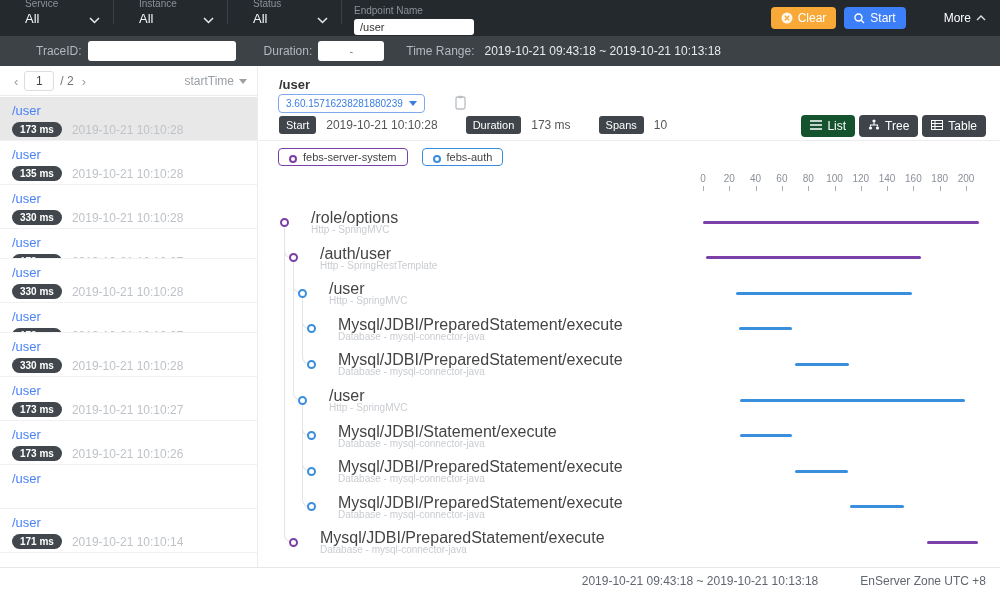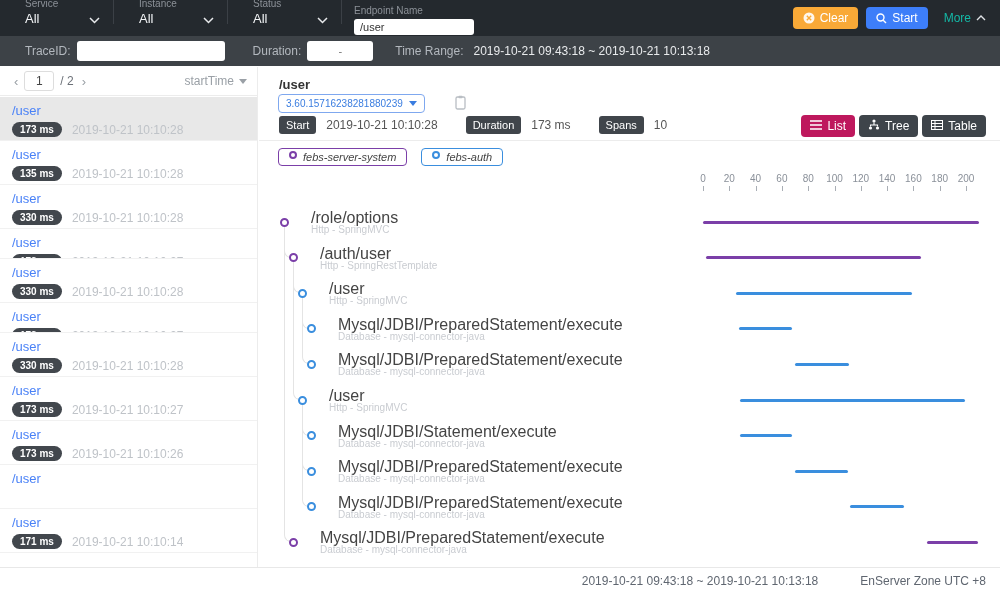--- a/index.html
+++ b/index.html
@@ -14,31 +14,31 @@
   .filter-group .fvalrow { display:flex; align-items:center; justify-content:space-between; width:75px; }
   .filter-group .fval { font-size:13px; color:#f2f4f6; line-height:16px; }
   .filter-group .divider { position:absolute; right:0; top:6px; width:1px; height:24px; background:#3b4046; }
   .endpoint-group { padding:4px 0 0 12px; }
   .endpoint-group .flabel { font-size:10px; color:#8c9198; line-height:12px; }
   .endpoint-group input { width:120px; height:16px; border:none; border-radius:3px; font-size:11px; padding:0 6px; color:#333; outline:none; display:block; margin-top:2px; }
   .nav-actions { margin-left:auto; display:flex; align-items:center; padding-right:8px; }
   .btn { display:flex; align-items:center; gap:5px; border-radius:4px; font-size:12px; color:#fff; padding:4px 10px; cursor:pointer; }
   .btn-clear { background:#f9a937; margin-right:8px; }
   .btn-search { background:#3d7ef9; margin-right:10px; }
-  .btn-more { background:transparent; color:#14b8a6; padding:4px 6px; }
+  .btn-more { background:transparent; color:#ffffff; padding:4px 6px;margin-left:22px; }
   .btn svg { display:block; }
 
   
   .subbar { position:absolute; left:0; top:36px; width:1000px; height:30px; background:#3d4247; display:flex; align-items:center; font-size:12px; }
   .subbar .slabel { color:#b3b8be; margin-right:6px; }
   .subbar input { height:20px; border:none; border-radius:3px; font-size:11px; padding:0 6px; color:#333; outline:none; }
   #traceid-input { width:148px; margin-right:28px; }
   #duration-input { width:66px; margin-right:22px; text-align:center; }
   .subbar .svalue { color:#e8eaec; }
-  .subbar .pad-l { margin-left:25px; }
+  .subbar .pad-l { margin-left:36px; }
 
   
   .leftpanel { position:absolute; left:0; top:67px; width:258px; height:500px; background:#fff; border-right:1px solid #ececec; }
   .pager { height:29px; display:flex; align-items:center; padding:0 10px; border-bottom:1px solid #ececec; font-size:12px; color:#8b9097; }
   .pager .chev { font-size:13px; color:#9aa0a6; cursor:pointer; padding:0 4px; }
   .pager input { width:30px; height:20px; border:1px solid #ddd; border-radius:3px; text-align:center; font-size:12px; color:#444; margin:0 6px 0 2px; outline:none; }
   .pager .ptotal { color:#6c7178; margin-right:4px; }
   .pager .sort { margin-left:auto; display:flex; align-items:center; gap:5px; color:#9aa0a6; cursor:pointer; }
   .caret-down { width:0; height:0; border-left:4px solid transparent; border-right:4px solid transparent; border-top:5px solid #9aa0a6; }
   .trace-list { position:absolute; left:0; top:30px; bottom:0; width:100%; overflow:hidden; }
@@ -55,24 +55,24 @@
   .trace-title { position:absolute; left:20px; top:10px; font-size:13px; font-weight:bold; color:#333; }
   .tid-select { position:absolute; left:19px; top:27px; height:19px; border:1px solid #7fa8ef; border-radius:4px; display:flex; align-items:center; gap:6px; padding:0 7px; cursor:pointer; }
   .tid-select .tid-text { font-size:10px; color:#3a7de0;text-align:center; }
   .tid-caret { width:0; height:0; border-left:4px solid transparent; border-right:4px solid transparent; border-top:5px solid #3a7de0; }
   .copy-btn { position:absolute; left:196px; top:28px; cursor:pointer; }
   .meta-row { position:absolute; left:20px; top:49px; display:flex; align-items:center; gap:10px; font-size:12px; color:#555; }
   .meta-badge { background:#40454b; color:#fff; font-size:11px; padding:3px 7px; border-radius:3px; }
   .meta-val { margin-right:18px; }
   .viewbtns { position:absolute; right:14px; top:48px; display:flex; gap:4px; }
   .vbtn { display:flex; align-items:center; gap:5px; font-size:12px; color:#fff; background:#3e444a; border-radius:4px; padding:4px 9px; cursor:pointer; }
-  .vbtn.active { background:#be185d; }
+  .vbtn.active { background:#14532d; }
   .header-sep { position:absolute; left:0; top:73px; width:741px; height:1px; background:#ececec; }
   .tags-row { position:absolute; left:19px; top:81px; display:flex; gap:14px; }
-  .svc-tag { display:flex; align-items:flex-start; gap:6px; border:1px solid; border-radius:4px; padding:2px 10px; font-size:11px; color:#444; cursor:pointer; background:#fff;font-style:italic; }
+  .svc-tag { display:flex; align-items:flex-end; gap:6px; border:1px solid; border-radius:4px; padding:2px 10px; font-size:11px; color:#444; cursor:pointer; background:#fff; }
   .svc-ring { width:8px; height:8px; border-radius:50%; border:2px solid; background:#fff; }
 
   
   .chartarea { position:absolute; left:0; top:100px; width:741px; height:400px; }
   .axis-label { position:absolute; font-size:10px; color:#8a9099; transform:translateX(-50%); top:6px; }
   .axis-tick { position:absolute; width:1px; height:5px; background:#a9aeb5; top:19px; }
   .conn { position:absolute; border-left:1px solid #e4e4e4; border-bottom:1px solid #e4e4e4; border-bottom-left-radius:7px; }
   .span-dot { position:absolute; width:9px; height:9px; border-radius:50%; border:2.5px solid; background:#fff; z-index:2; }
   .span-name { position:absolute; font-size:16px; color:#444; white-space:nowrap; }
   .span-detail { position:absolute; font-size:10px; color:#c9ccd1; white-space:nowrap; }

